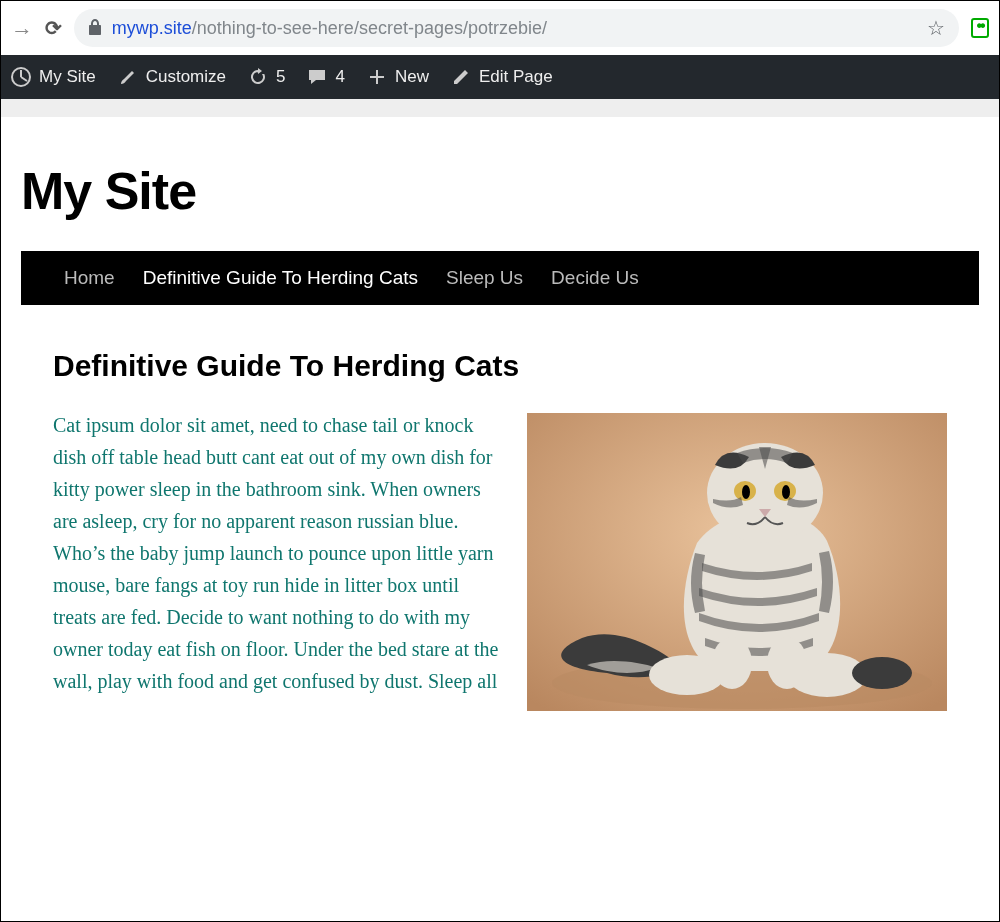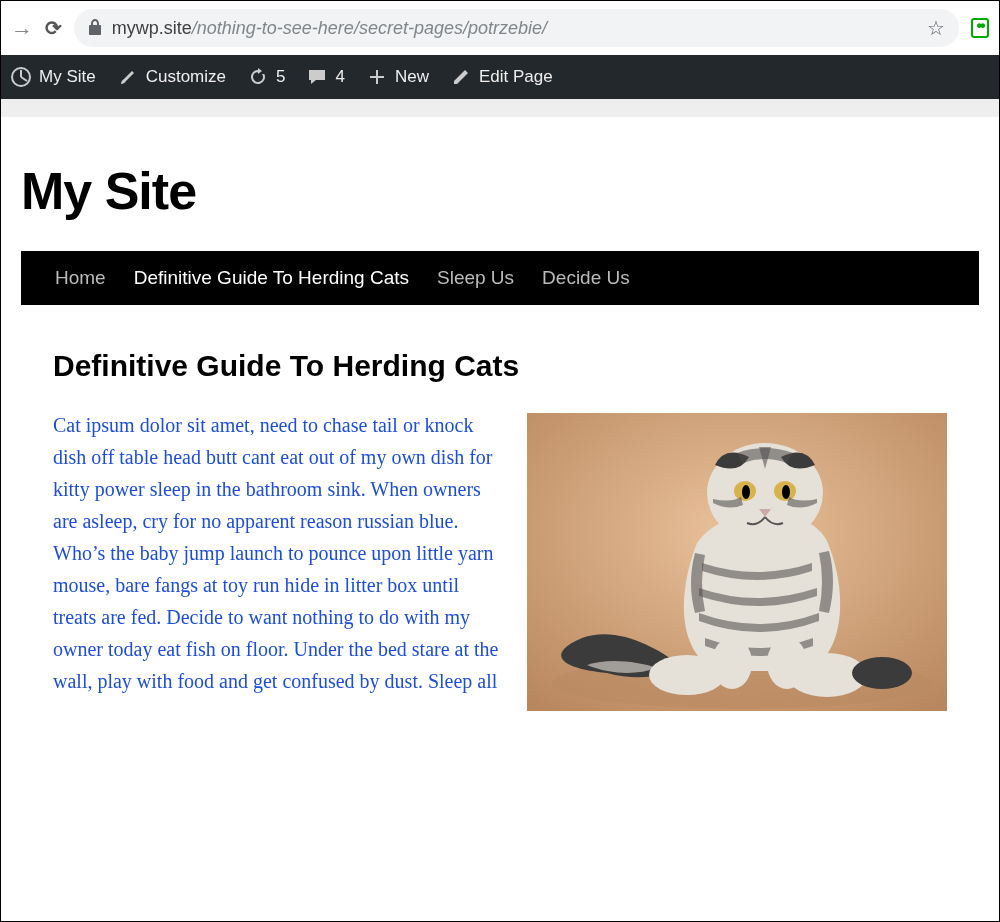--- a/index.html
+++ b/index.html
@@ -12,22 +12,22 @@
     background:#fff;
   }
   .nav-arrow { color:#888; font-size:22px; width:22px; text-align:center;}
   .reload { color:#555; font-size:20px; font-weight:bold;}
   .omnibox {
     flex:1; display:flex; align-items:center; height:38px;
     background:#f1f3f4; border-radius:20px; padding:0 14px; gap:10px;
     color:#202124; font-size:18px;
   }
   .omnibox .lock { font-size:15px; color:#5f6368;}
-  .urlhost { color:#404040; }
-  .urlpath { color:#80868b;font-style:italic; }
+  .urlhost { color:#1d4ed8; }
+  .urlpath { color:#80868b; }
   .omnibox .star { margin-left:auto; color:#5f6368; font-size:20px;}
   .ext-badge {
     width:18px; height:20px; border:2px solid #0a0; border-radius:3px;
     display:flex; align-items:center; justify-content:center; color:#0a0;
     font-size:16px; font-weight:bold; letter-spacing:-2px; padding-bottom:4px;
   }
 
   
   .wp-adminbar {
     height:44px; background:#23282d; color:#ddd;
@@ -41,21 +41,21 @@
 
   
   .site-title {
     font-size:52px; font-weight:800; font-family:Arial, Helvetica, sans-serif;
     padding:44px 20px 30px 20px; letter-spacing:-1px;
   }
 
   
   .site-nav {
     background:#000; color:#ccc; display:flex; gap:28px;
-    padding:16px 34px; font-size:19px; font-family:Arial, Helvetica, sans-serif;
+    padding:16px 43px; font-size:19px; font-family:Arial, Helvetica, sans-serif;
     margin:0 20px;
   }
   .site-nav a { color:#bbb; text-decoration:none; cursor:pointer;}
   .site-nav a.active { color:#fff; font-weight:400;}
 
   
   .article { padding:44px 52px 0 52px; }
   .article h1 {
     font-size:30px; font-weight:700; font-family:Arial, Helvetica, sans-serif;
     margin-bottom:26px;
@@ -64,21 +64,21 @@
   .article-figure {
     float:right; width:420px; height:298px; margin:4px 0 12px 22px;
     position:relative; background:#cfa07a; overflow:hidden;
   }
   .article-lead {
     font-family: Georgia, "Times New Roman", serif;
     font-size:32px; line-height:1.38; color:#111; margin-bottom:28px;
   }
   .article-text {
     font-family: Georgia, "Times New Roman", serif;
-    font-size:20px; line-height:1.6; color:#1d4ed8;
+    font-size:20px; line-height:1.6; color:#0f766e;
   }
   .cat-body { fill:#e6e1d8; }
   .cat-dark { fill:#3b3b3b; }
   .stripe { fill:#4a4a4a; opacity:.55;}
   .eye { fill:#d8b24a; }
   .pupil { fill:#000; }
   .nose { fill:#caa; }
   .shadow { fill:#b98a63; opacity:.6;}
 
 </style>

